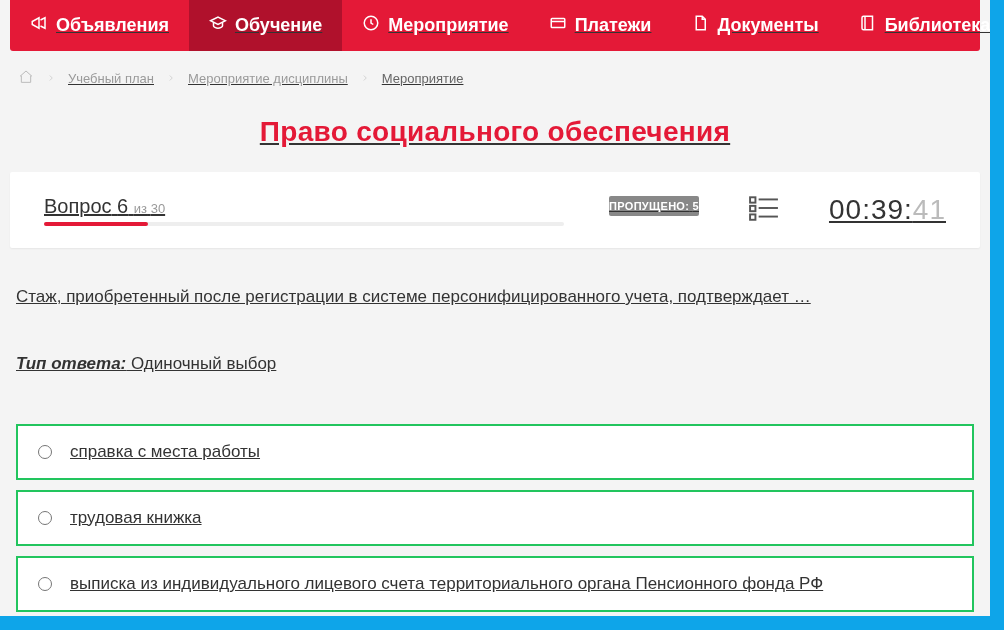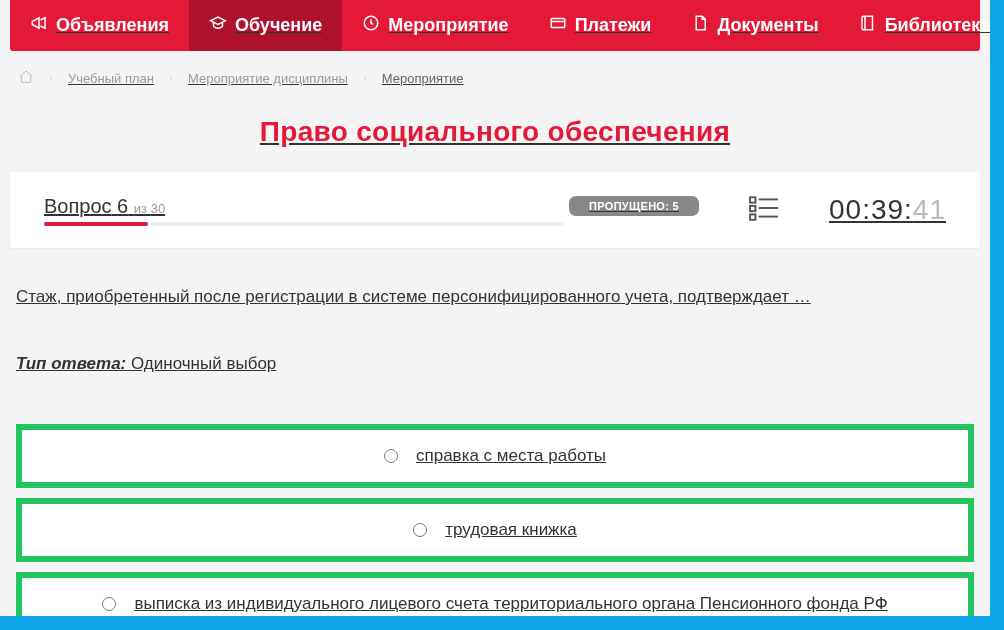--- a/index.html
+++ b/index.html
@@ -20,36 +20,36 @@
     .breadcrumb .current { color: #666; }
     .breadcrumb .link { cursor: pointer; }
 
     .page-title { text-align: center; color: #e41937; font-size: 28px; font-weight: 600; margin: 24px 0 24px 0; letter-spacing: 0.3px; }
 
     .panel { background: #fff; border-radius: 2px; padding: 22px 34px; display: flex; align-items: center; box-shadow: 0 1px 2px rgba(0,0,0,0.06); }
     .panel-left { flex: 1; }
     .q-header { display: flex; align-items: center; justify-content: space-between; margin-bottom: 4px; }
     .q-num { font-size: 20px; color: #333; }
     .q-num .tot { font-size: 13px; color: #999; }
-    .badge-skip { background: #888; color: #fff; font-size: 11px; font-weight: 600; padding: 4px 20px; border-radius: 7px; letter-spacing: 0.3px; }
+    .badge-skip { background: #888; color: #fff; font-size: 11px; font-weight: 600; padding: 4px 0; border-radius: 2px; letter-spacing: 0.3px; }
     .progress-track { width: 520px; height: 4px; background: #eee; border-radius: 2px; position: relative; }
     .progress-fill { height: 4px; background: #e41937; width: 20%; border-radius: 2px; }
     .list-icon { margin: 0 50px; cursor: pointer; }
     .list-icon svg { width: 30px; height: 26px; stroke: #555; fill: none; stroke-width: 1.8; }
     .timer { font-size: 28px; color: #333; letter-spacing: 1px; }
     .timer .ms { color: #bbb; }
 
     .question-body { padding: 36px 6px 0 6px; }
     .q-label { font-style: italic; font-weight: 700; font-size: 17px; color: #333; margin-bottom: 10px; }
     .q-text { font-size: 17px; color: #333; line-height: 1.5; }
     .ans-type-row { margin-top: 44px; font-size: 17px; color: #333; }
     .ans-type-row .lbl { font-style: italic; font-weight: 700; }
 
     .options { margin-top: 50px; display: flex; flex-direction: column; gap: 10px; }
-    .option { border: 6px solid #22c55e; background: #fff; padding: 16px 20px; display: flex; align-items: center; gap: 18px; cursor: pointer; font-size: 17px; color: #333; justify-content: center; }
+    .option { border: 2px solid #22c55e; background: #fff; padding: 16px 20px; display: flex; align-items: center; gap: 18px; cursor: pointer; font-size: 17px; color: #333; }
     .option input { width: 14px; height: 14px; cursor: pointer; }
 
     ::-webkit-scrollbar { width: 14px; height: 14px; }
     ::-webkit-scrollbar-track { background: #f0f0f0; }
     ::-webkit-scrollbar-thumb { background: #c7c7c7; }
     ::-webkit-scrollbar-button { background: #eaeaea; width: 14px; height: 14px; }
   </style>
 </head>
 <body>
 

